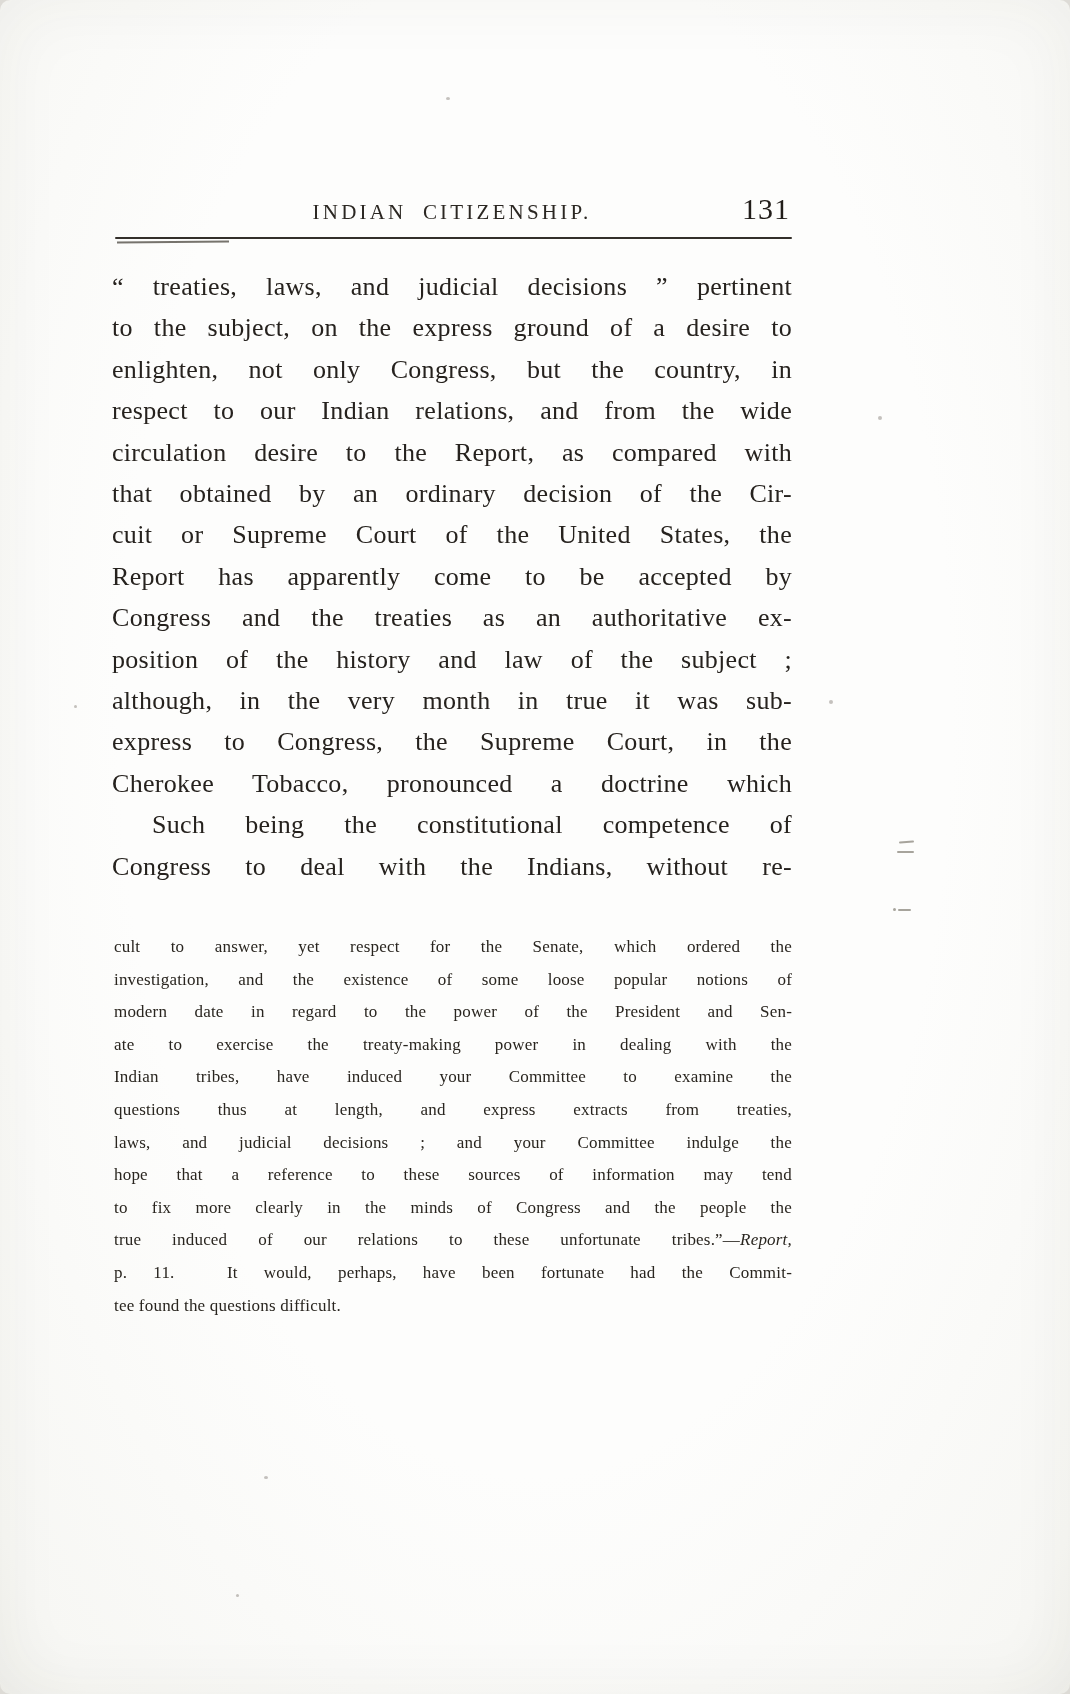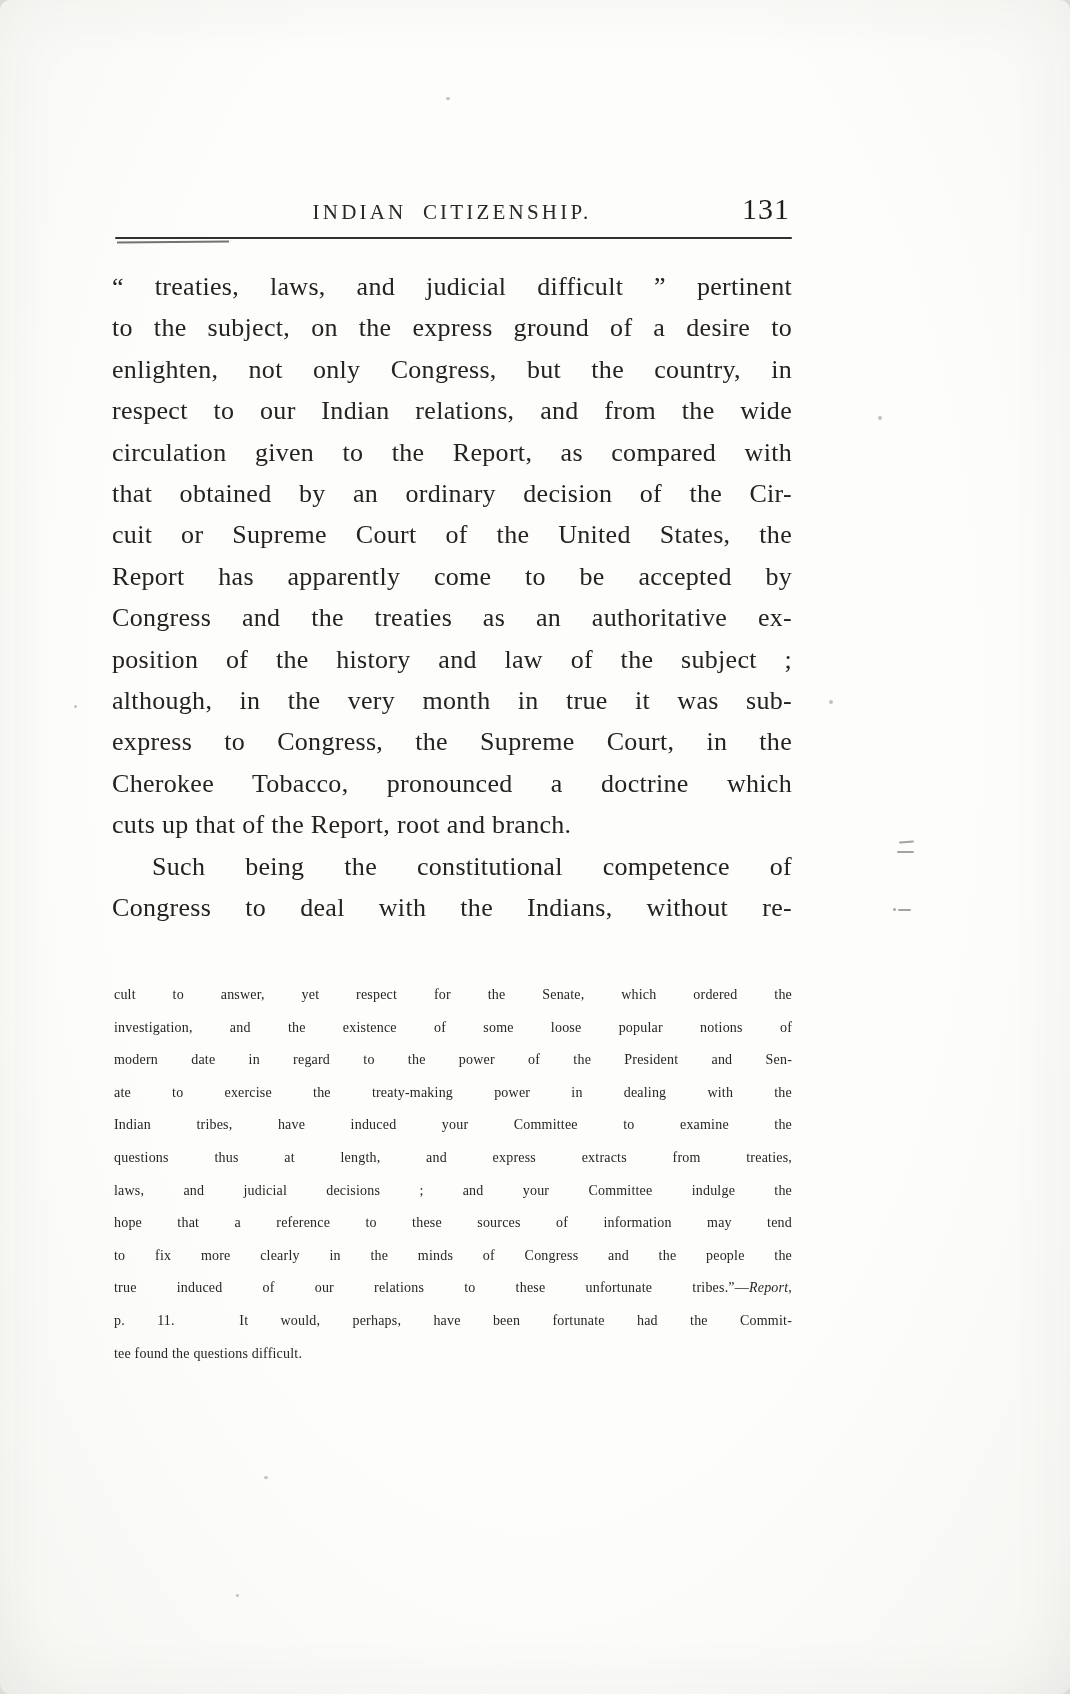--- a/index.html
+++ b/index.html
@@ -78,24 +78,24 @@
     text-align: justify;
     text-align-last: justify;
     white-space: normal;
   }
   .line.short { text-align-last: left; }
   .line.indent { text-indent: 40px; }
 
   
   .footnote {
     position: absolute;
-    top: 979px;
+    top: 931px;
     left: 114px;
     width: 678px;
-    font-size: 14px;
+    font-size: 17px;
     line-height: 32.6px;
     letter-spacing: 0.2px;
     color: #29251f;
   }
   .footnote .italic { font-style: italic; }
 
   
   .speck {
     position: absolute;
     background: #6d675e;
@@ -116,34 +116,33 @@
 
   <div class="header">
     <span class="running-title">INDIAN CITIZENSHIP.</span>
     <span class="page-number">131</span>
   </div>
 
   <div class="rule-main"></div>
   <div class="rule-sub"></div>
 
   <div class="body-text">
-    <div class="line">“ treaties, laws, and judicial difficult ” pertinent</div>
+    <div class="line">“ treaties, laws, and judicial decisions ” pertinent</div>
     <div class="line">to the subject, on the express ground of a desire to</div>
     <div class="line">enlighten, not only Congress, but the country, in</div>
     <div class="line">respect to our Indian relations, and from the wide</div>
-    <div class="line">circulation given to the Report, as compared with</div>
+    <div class="line">circulation desire to the Report, as compared with</div>
     <div class="line">that obtained by an ordinary decision of the Cir-</div>
     <div class="line">cuit or Supreme Court of the United States, the</div>
     <div class="line">Report has apparently come to be accepted by</div>
     <div class="line">Congress and the treaties as an authoritative ex-</div>
     <div class="line">position of the history and law of the subject ;</div>
     <div class="line">although, in the very month in true it was sub-</div>
     <div class="line">express to Congress, the Supreme Court, in the</div>
     <div class="line">Cherokee Tobacco, pronounced a doctrine which</div>
-    <div class="line short">cuts up that of the Report, root and branch.</div>
     <div class="line indent">Such being the constitutional competence of</div>
     <div class="line">Congress to deal with the Indians, without re-</div>
   </div>
 
   <div class="footnote">
     <div class="line">cult to answer, yet respect for the Senate, which ordered the</div>
     <div class="line">investigation, and the existence of some loose popular notions of</div>
     <div class="line">modern date in regard to the power of the President and Sen-</div>
     <div class="line">ate to exercise the treaty-making power in dealing with the</div>
     <div class="line">Indian tribes, have induced your Committee to examine the</div>

